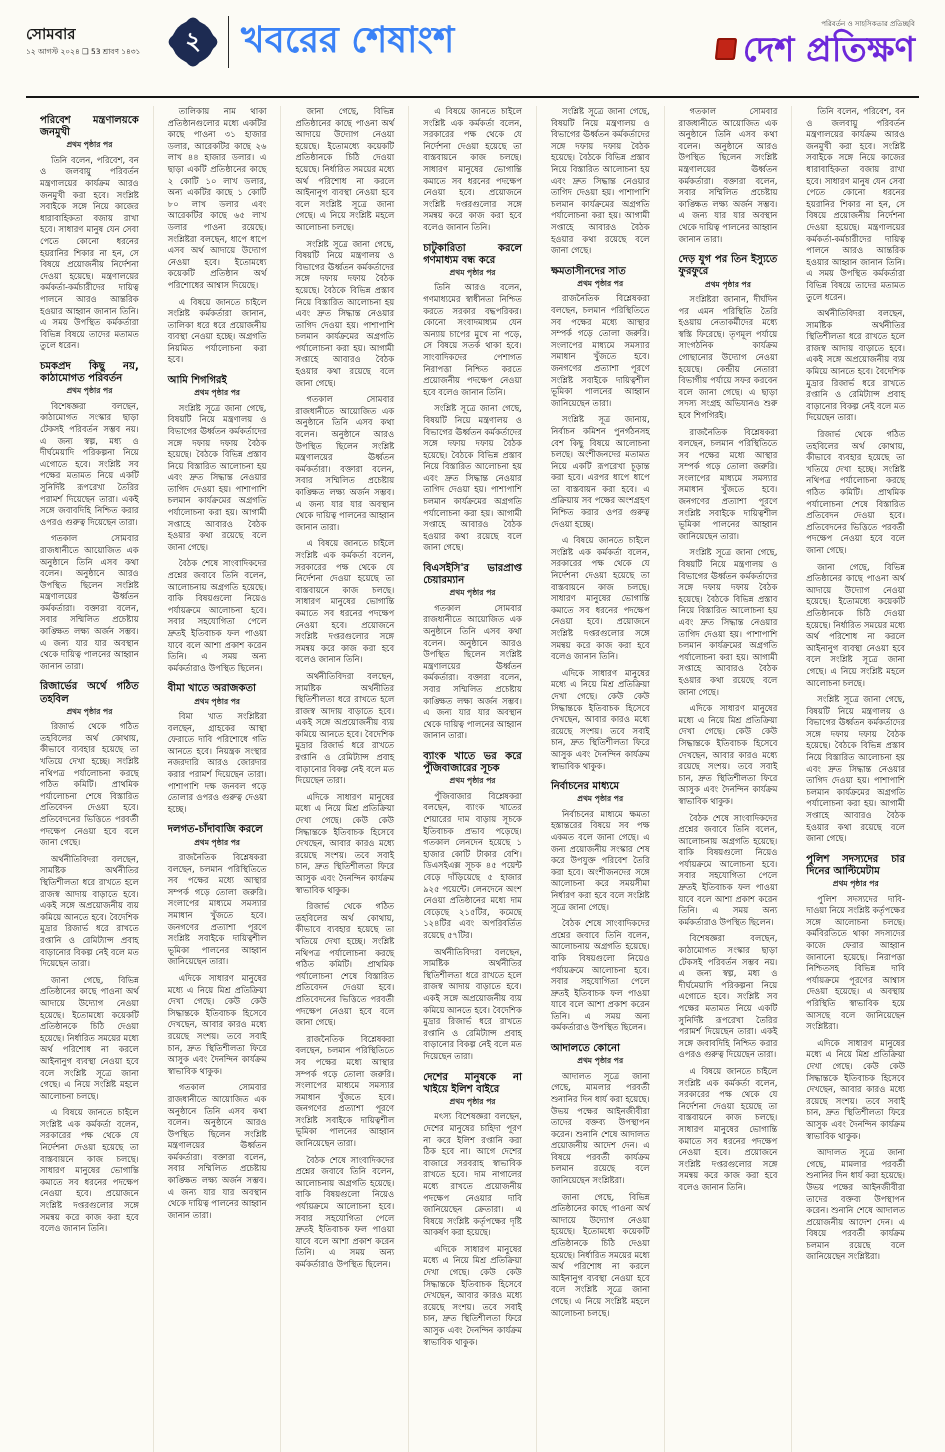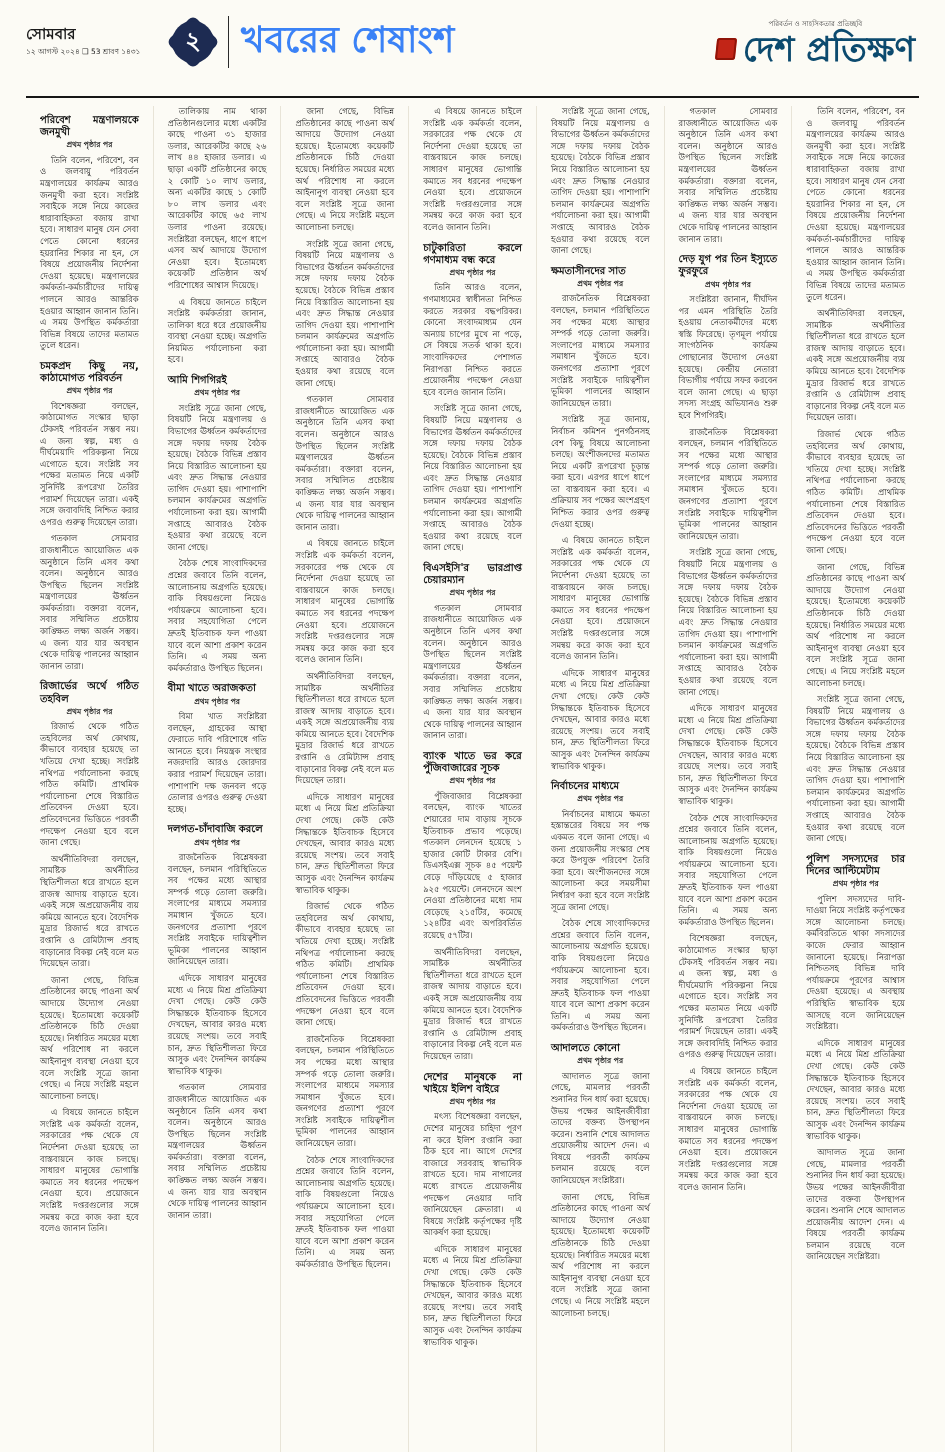--- a/index.html
+++ b/index.html
@@ -22,28 +22,28 @@
   }
   .page-badge::before{
     content:"";position:absolute;inset:4px;background:#1d2b52;transform:rotate(45deg);border-radius:6px;
   }
   .page-badge::after{
     content:"";position:absolute;inset:2px;background:#1d2b52;border-radius:50%;
   }
   .page-badge span{position:relative;z-index:2;color:#fff;font-size:24px;font-weight:bold;}
   .vrule{width:1px;height:52px;background:#2a2a2a;flex:0 0 auto;}
   .section-title{font-size:36px;font-weight:bold;margin:0;letter-spacing:0;color:#3b82f6;white-space:nowrap;}
-  .masthead{margin-left:auto;text-align:center;flex:0 0 auto;padding-right:4px;}
+  .masthead{margin-left:auto;text-align:right;flex:0 0 auto;padding-right:4px;}
   .masthead-tagline{font-size:7px;color:#444;margin-bottom:2px;}
   .logo-row{display:flex;align-items:center;justify-content:flex-end;gap:7px;}
   .masthead-emblem{
     display:inline-block;width:20px;height:22px;background:#c22517;border-radius:3px;
     transform:skew(-6deg);box-shadow:inset 0 0 0 2px #8f1408;
   }
-  .masthead-title{font-size:34px;font-weight:bold;color:#0c4a6e;line-height:1;}
+  .masthead-title{font-size:34px;font-weight:bold;color:#6d28d9;line-height:1;}
   
   .columns{display:flex;gap:0;padding-top:8px;height:1352px;overflow:hidden;}
   .col{
     flex:1 1 0;min-width:0;overflow:hidden;
     font-size:8.4px;line-height:1.38;text-align:justify;
     padding:0 14px;
   }
   .col + .col{border-left:1px solid #e8e4d7;}
   .headline{
     font-size:10px;line-height:1.22;font-weight:bold;

